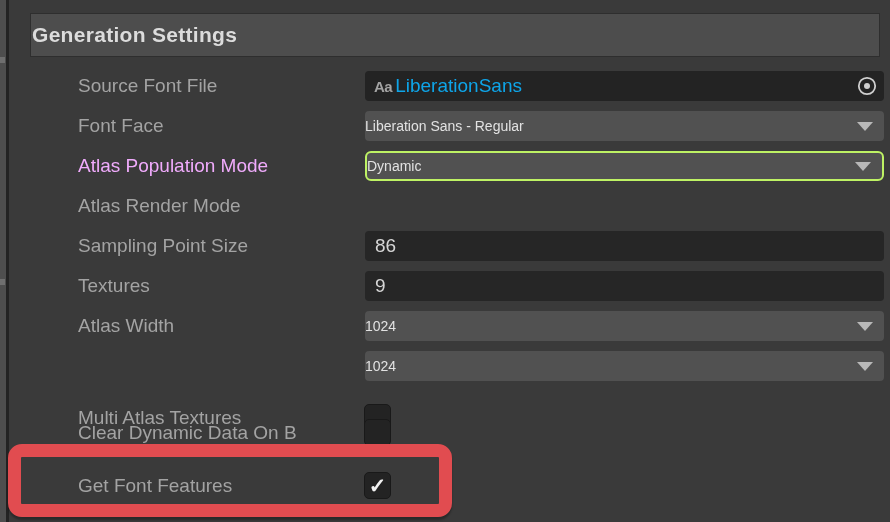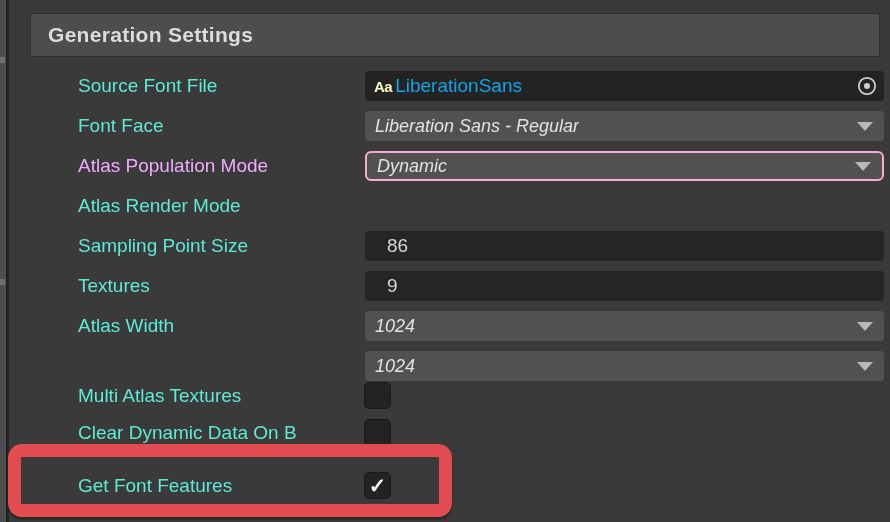--- a/index.html
+++ b/index.html
@@ -8,46 +8,46 @@
   #stage { position:relative; width:890px; height:522px; background:#3a3a3a; }
 
   
   .edge-strip { position:absolute; left:0; top:0; width:6px; height:522px; background:#4e4e4e; }
   .edge-tick { position:absolute; left:0; width:5px; height:6px; background:#6f6f6f; }
   .edge-divider { position:absolute; left:6px; top:0; width:3px; height:522px; background:#232323; }
 
   
   .section-header { position:absolute; left:30px; top:13px; width:850px; height:44px;
     background:#4d4d4d; border:1px solid #2e2e2e; display:flex; align-items:center; }
-  .section-header span { padding-left:17px; font-size:21px; font-weight:bold; color:#dcdcdc; letter-spacing:.3px; }
+  .section-header span { padding-left:1px; font-size:21px; font-weight:bold; color:#dcdcdc; letter-spacing:.3px; }
 
   
   .row { position:absolute; left:0; width:890px; height:30px; }
   .row-label { position:absolute; left:78px; top:0; height:30px; line-height:30px;
-    font-size:19px; color:#5eead4; white-space:nowrap; overflow:hidden; max-width:285px; }
+    font-size:19px; color:#a3a3a3; white-space:nowrap; overflow:hidden; max-width:285px; }
   .row-label.blue { color:#f0abfc; }
 
   .control { position:absolute; left:365px; top:0; width:519px; height:30px; border-radius:4px; }
 
   
   .objfield { background:#232323; display:flex; align-items:center; cursor:pointer; }
-  .objfield .badge { font-size:15px; font-weight:bold; color:#fef9c3; margin:0 3px 0 9px; letter-spacing:-0.5px; }
+  .objfield .badge { font-size:15px; font-weight:bold; color:#a3a3a3; margin:0 3px 0 9px; letter-spacing:-0.5px; }
   .objfield .objvalue { font-size:19px; color:#0ea5e9; flex:1; white-space:nowrap; overflow:hidden; }
   .objfield .picker { width:34px; height:30px; display:flex; align-items:center; justify-content:center; cursor:pointer; }
 
   
   .dropdown { background:#515151; display:flex; align-items:center; justify-content:space-between; cursor:pointer; }
-  .dropdown .dvalue { font-size:18px; color:#e2e2e2; padding-left:10px; white-space:nowrap; overflow:hidden;font-style:italic; }
+  .dropdown .dvalue { font-size:14px; color:#e2e2e2; white-space:nowrap; overflow:hidden; }
   .dropdown .tri { width:0; height:0; border-left:8px solid transparent; border-right:8px solid transparent;
     border-top:9px solid #b8b8b8; margin-right:11px; }
-  .dropdown.focused { border:2px solid #f9a8d4; border-radius:6px; }
+  .dropdown.focused { border:2px solid #bef264; border-radius:6px; }
 
   
   .textfield { background:#262626; border:none; outline:none; color:#d6d6d6; font-size:19px;
-    padding-left:22px; font-family:"Liberation Sans", sans-serif; width:519px; height:30px; border-radius:4px; }
+    padding-left:10px; font-family:"Liberation Sans", sans-serif; width:519px; height:30px; border-radius:4px; }
 
   
   .checkbox { position:absolute; left:364px; top:1px; width:27px; height:27px; background:#232323;
     border:1px solid #191919; border-radius:5px; cursor:pointer; display:flex; align-items:center; justify-content:center; }
   .checkbox .check { color:#f2f2f2; font-size:21px; font-weight:bold; line-height:1; }
 
   
   .annotation { position:absolute; left:8px; top:444px; width:444px; height:73px;
     border:13px solid #e14c50; border-radius:14px; pointer-events:none; z-index:20;
     box-shadow:0 3px 2px rgba(0,0,0,0.28); }
@@ -118,21 +118,21 @@
     </div>
   </div>
 
   <div class="row" style="top:351px;">
     <div class="control dropdown">
       <span class="dvalue">1024</span>
       <span class="tri"></span>
     </div>
   </div>
 
-  <div class="row" style="top:381px;text-decoration:underline;">
+  <div class="row" style="top:403px;text-decoration:underline;">
     <div class="row-label">Multi Atlas Textures</div>
     <div class="checkbox"></div>
   </div>
 
   <div class="row" style="top:418px;">
     <div class="row-label">Clear Dynamic Data On B</div>
     <div class="checkbox"></div>
   </div>
 
   <div class="row" style="top:471px;">

